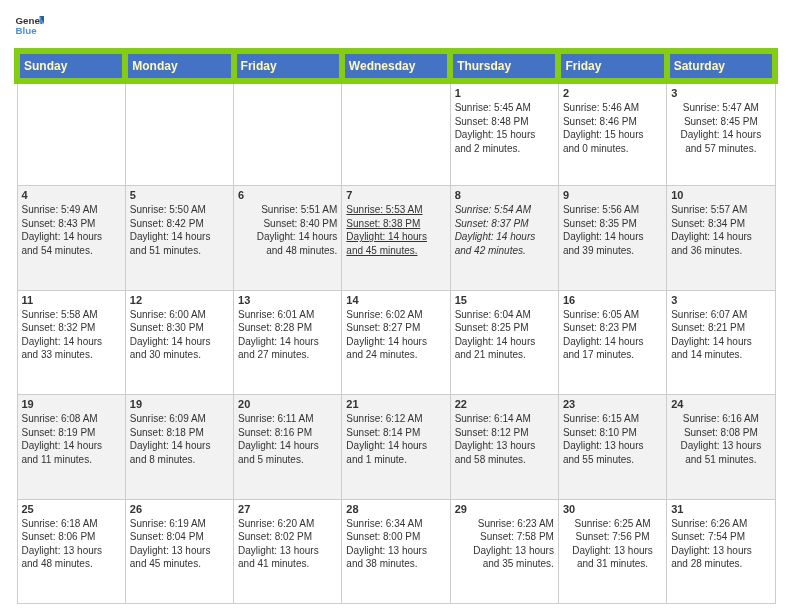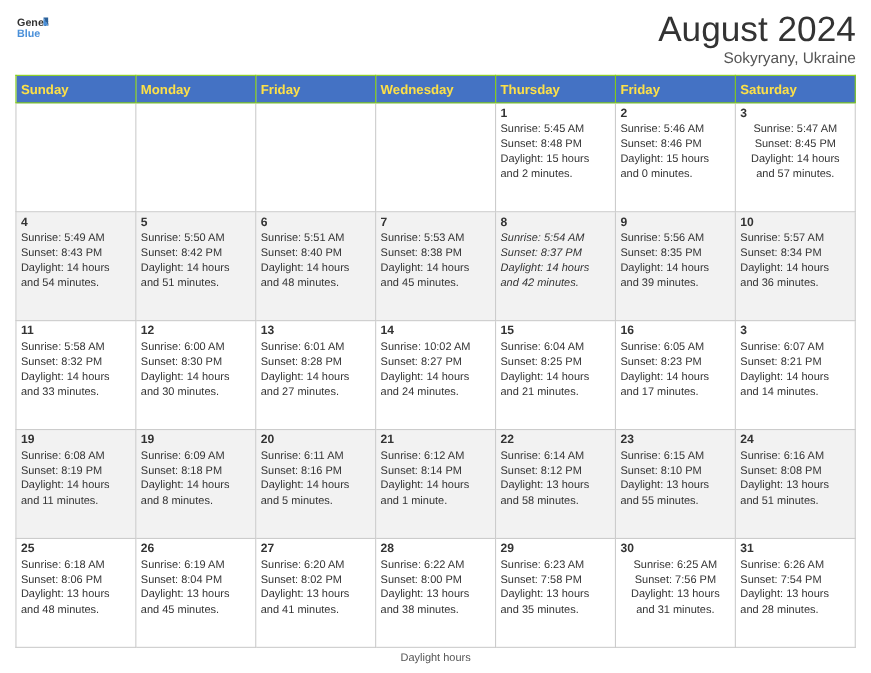--- a/index.html
+++ b/index.html
@@ -48,26 +48,26 @@
     }
     .calendar {
       flex: 1;
       border: 1px solid #ccc;
       border-collapse: collapse;
       width: 100%;
       table-layout: fixed;
     }
     .calendar th {
       background-color: #4472c4;
-      color: #fde047;
+      color: #fef9c3;
       font-size: 12px;
       font-weight: bold;
       padding: 5px 4px;
       text-align: left;
-      border: 1px solid #84cc16;
+      border: 6px solid #84cc16;
     }
     .calendar td {
       border: 1px solid #ccc;
       vertical-align: top;
       padding: 3px 4px;
       font-size: 9.5px;
       color: #333;
       height: 82px;
     }
     .calendar tr:nth-child(even) td {
@@ -107,24 +107,20 @@
 
 <div class="page">
   <div class="header">
     <div class="logo">
       <svg class="logo-icon" viewBox="0 0 40 40">
         <text x="2" y="18" font-size="13" font-weight="bold" fill="#333">General</text>
         <text x="2" y="32" font-size="13" font-weight="bold" fill="#4a90d9">Blue</text>
         <polygon points="34,8 40,18 34,18" fill="#4a90d9"></polygon>
         <polygon points="34,8 40,8 40,18" fill="#2a6099"></polygon>
       </svg>
-    </div>
-    <div class="title-block">
-      <div class="title-month">August 2024</div>
-      <div class="title-location">Sokyryany, Ukraine</div>
     </div>
   </div>
 
   <table class="calendar">
     <thead>
       <tr>
         <th>Sunday</th>
         <th>Monday</th>
         <th>Friday</th>
         <th>Wednesday</th>
@@ -171,28 +167,28 @@
           </td>
           <td>
             <span class="day-num">5</span>
             <div class="day-info" style="white-space: pre-line;">Sunrise: 5:50 AM
 Sunset: 8:42 PM
 Daylight: 14 hours
 and 51 minutes.</div>
           </td>
           <td>
             <span class="day-num">6</span>
-            <div class="day-info" style="white-space: pre-line;">Sunrise: 5:51 AM
+            <div class="day-info" style="white-space: pre-line; text-align: right;">Sunrise: 5:51 AM
 Sunset: 8:40 PM
 Daylight: 14 hours
 and 48 minutes.</div>
           </td>
           <td>
             <span class="day-num">7</span>
-            <div class="day-info" style="white-space: pre-line;">Sunrise: 5:53 AM
+            <div class="day-info" style="white-space: pre-line; text-decoration: underline;">Sunrise: 5:53 AM
 Sunset: 8:38 PM
 Daylight: 14 hours
 and 45 minutes.</div>
           </td>
           <td>
             <span class="day-num">8</span>
             <div class="day-info" style="white-space: pre-line; font-style: italic;">Sunrise: 5:54 AM
 Sunset: 8:37 PM
 Daylight: 14 hours
 and 42 minutes.</div>
@@ -229,21 +225,21 @@
           </td>
           <td>
             <span class="day-num">13</span>
             <div class="day-info" style="white-space: pre-line;">Sunrise: 6:01 AM
 Sunset: 8:28 PM
 Daylight: 14 hours
 and 27 minutes.</div>
           </td>
           <td>
             <span class="day-num">14</span>
-            <div class="day-info" style="white-space: pre-line;">Sunrise: 10:02 AM
+            <div class="day-info" style="white-space: pre-line;">Sunrise: 6:02 AM
 Sunset: 8:27 PM
 Daylight: 14 hours
 and 24 minutes.</div>
           </td>
           <td>
             <span class="day-num">15</span>
             <div class="day-info" style="white-space: pre-line;">Sunrise: 6:04 AM
 Sunset: 8:25 PM
 Daylight: 14 hours
 and 21 minutes.</div>
@@ -301,21 +297,21 @@
           </td>
           <td>
             <span class="day-num">23</span>
             <div class="day-info" style="white-space: pre-line;">Sunrise: 6:15 AM
 Sunset: 8:10 PM
 Daylight: 13 hours
 and 55 minutes.</div>
           </td>
           <td>
             <span class="day-num">24</span>
-            <div class="day-info" style="white-space: pre-line;">Sunrise: 6:16 AM
+            <div class="day-info" style="white-space: pre-line; text-align: center;">Sunrise: 6:16 AM
 Sunset: 8:08 PM
 Daylight: 13 hours
 and 51 minutes.</div>
           </td>
         </tr>
         <tr>
           <td>
             <span class="day-num">25</span>
             <div class="day-info" style="white-space: pre-line;">Sunrise: 6:18 AM
 Sunset: 8:06 PM
@@ -331,28 +327,28 @@
           </td>
           <td>
             <span class="day-num">27</span>
             <div class="day-info" style="white-space: pre-line;">Sunrise: 6:20 AM
 Sunset: 8:02 PM
 Daylight: 13 hours
 and 41 minutes.</div>
           </td>
           <td>
             <span class="day-num">28</span>
-            <div class="day-info" style="white-space: pre-line;">Sunrise: 6:22 AM
+            <div class="day-info" style="white-space: pre-line;">Sunrise: 6:34 AM
 Sunset: 8:00 PM
 Daylight: 13 hours
 and 38 minutes.</div>
           </td>
           <td>
             <span class="day-num">29</span>
-            <div class="day-info" style="white-space: pre-line;">Sunrise: 6:23 AM
+            <div class="day-info" style="white-space: pre-line; text-align: right;">Sunrise: 6:23 AM
 Sunset: 7:58 PM
 Daylight: 13 hours
 and 35 minutes.</div>
           </td>
           <td>
             <span class="day-num">30</span>
             <div class="day-info" style="white-space: pre-line; text-align: center;">Sunrise: 6:25 AM
 Sunset: 7:56 PM
 Daylight: 13 hours
 and 31 minutes.</div>
@@ -361,16 +357,13 @@
             <span class="day-num">31</span>
             <div class="day-info" style="white-space: pre-line;">Sunrise: 6:26 AM
 Sunset: 7:54 PM
 Daylight: 13 hours
 and 28 minutes.</div>
           </td>
         </tr>
       </tbody>
   </table>
 
-  <div class="footer-note">
-    <span>Daylight hours</span>
-  </div>
 </div>
 
 </body></html>

